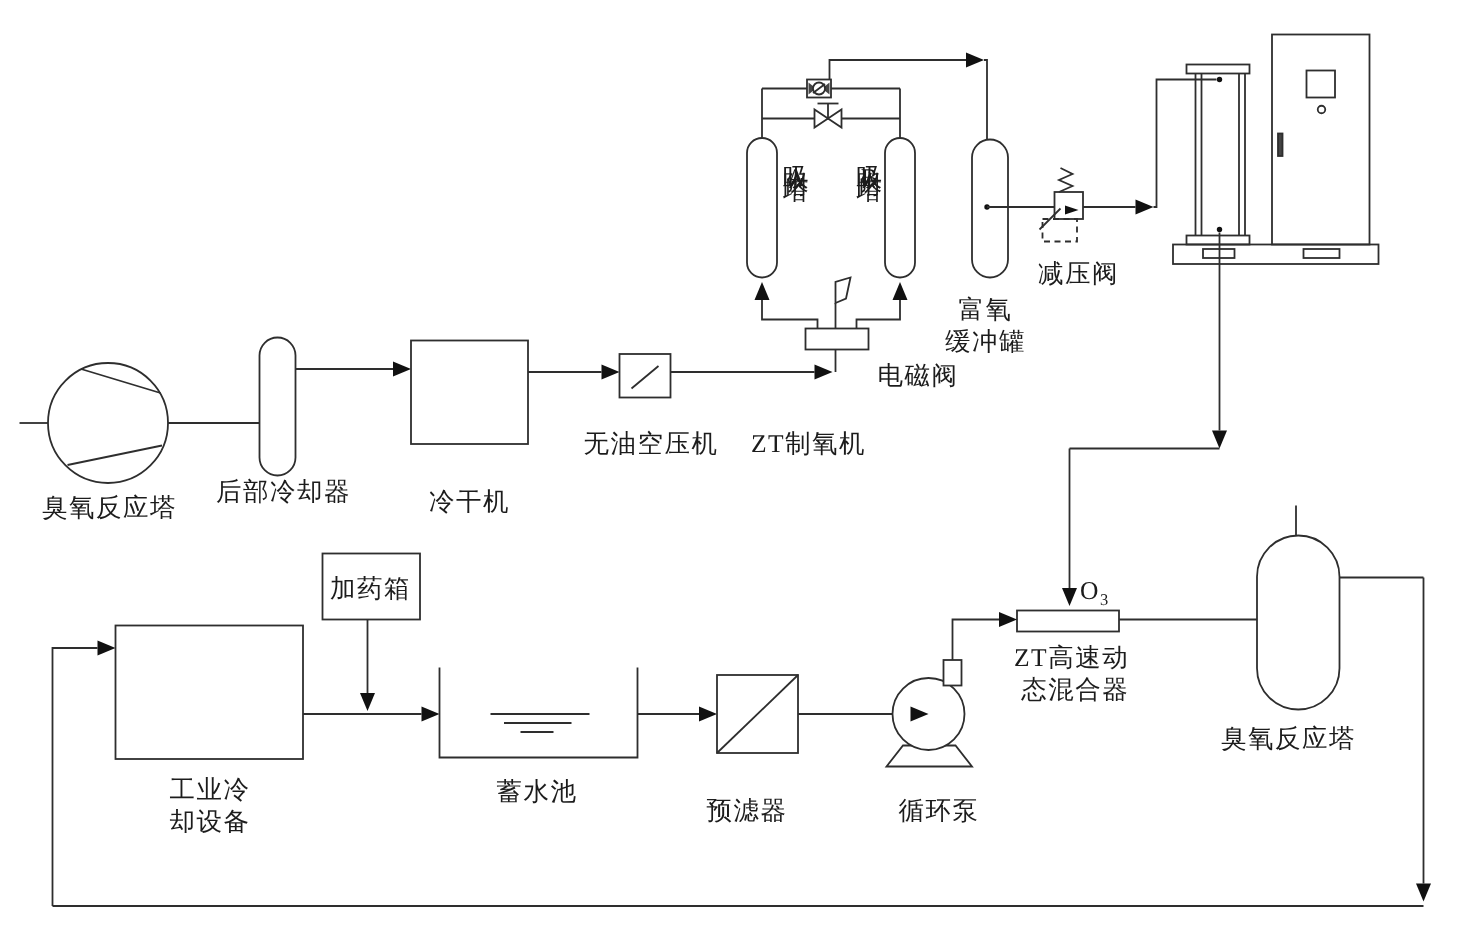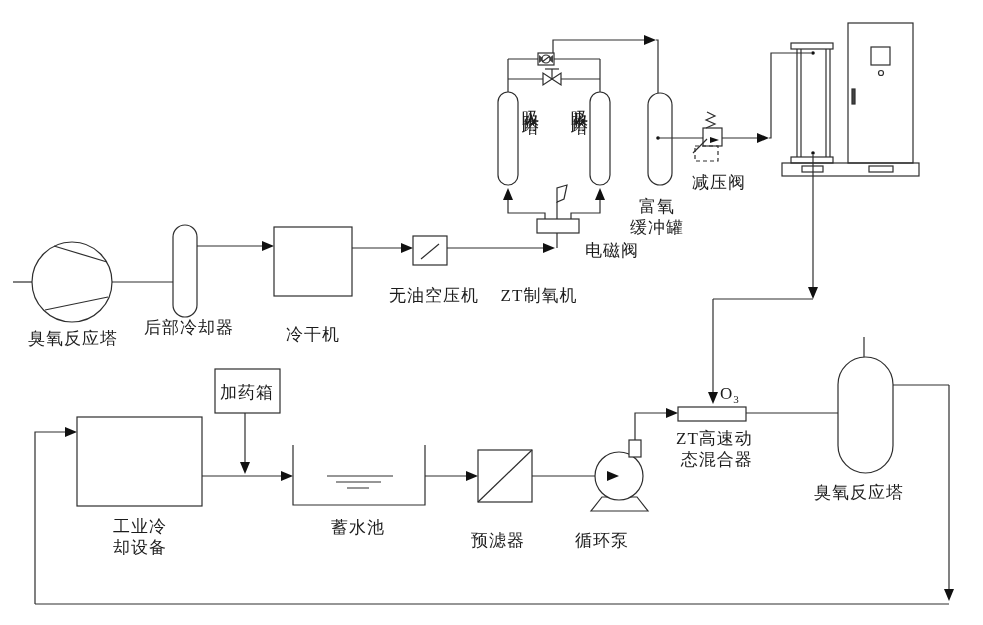--- a/index.html
+++ b/index.html
@@ -214,15 +214,15 @@
   <span>O</span><sub>3</sub>
 </div>
 <div class="label left" style="left:676px;top:428px">ZT高速动
 态混合器</div>
 <div class="label center" style="left:859px;top:482px">臭氧反应塔</div>
 <div class="label center" style="left:140px;top:516px">工业冷
 却设备</div>
 <div class="label center" style="left:247px;top:382px">加药箱</div>
 <div class="label center" style="left:358px;top:517px">蓄水池</div>
 <div class="label center" style="left:498px;top:530px">预滤器</div>
-<div class="label center" style="left:602px;top:530px">循环泵</div>
+<div class="label center" style="left:626px;top:530px">循环泵</div>
 
 </div>
 
 </body></html>

